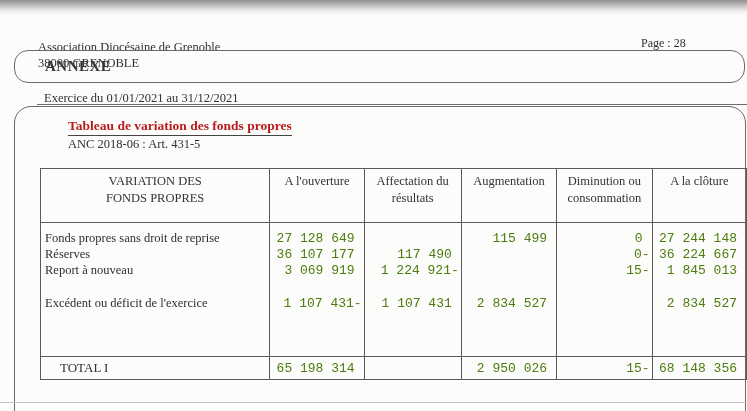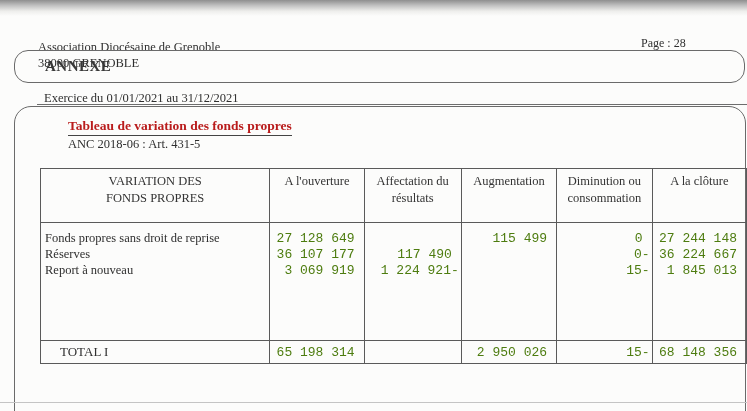--- a/index.html
+++ b/index.html
@@ -154,20 +154,28 @@
         <td class="num">1 845 013</td>
       </tr>
       <tr style="height: 17px;">
         <td class="label-cell"></td>
         <td class="num"></td>
         <td class="num"></td>
         <td class="num"></td>
         <td class="num"></td>
         <td class="num"></td>
       </tr>
+      <tr style="height: 16px;">
+        <td class="label-cell">Excédent ou déficit de l'exercice</td>
+        <td class="num neg">1 107 431-</td>
+        <td class="num">1 107 431</td>
+        <td class="num">2 834 527</td>
+        <td class="num"></td>
+        <td class="num">2 834 527</td>
+      </tr>
       <tr style="height: 17px;">
         <td class="label-cell"></td>
         <td class="num"></td>
         <td class="num"></td>
         <td class="num"></td>
         <td class="num"></td>
         <td class="num"></td>
       </tr>
       <tr style="height: 28px;">
         <td class="label-cell"></td>

